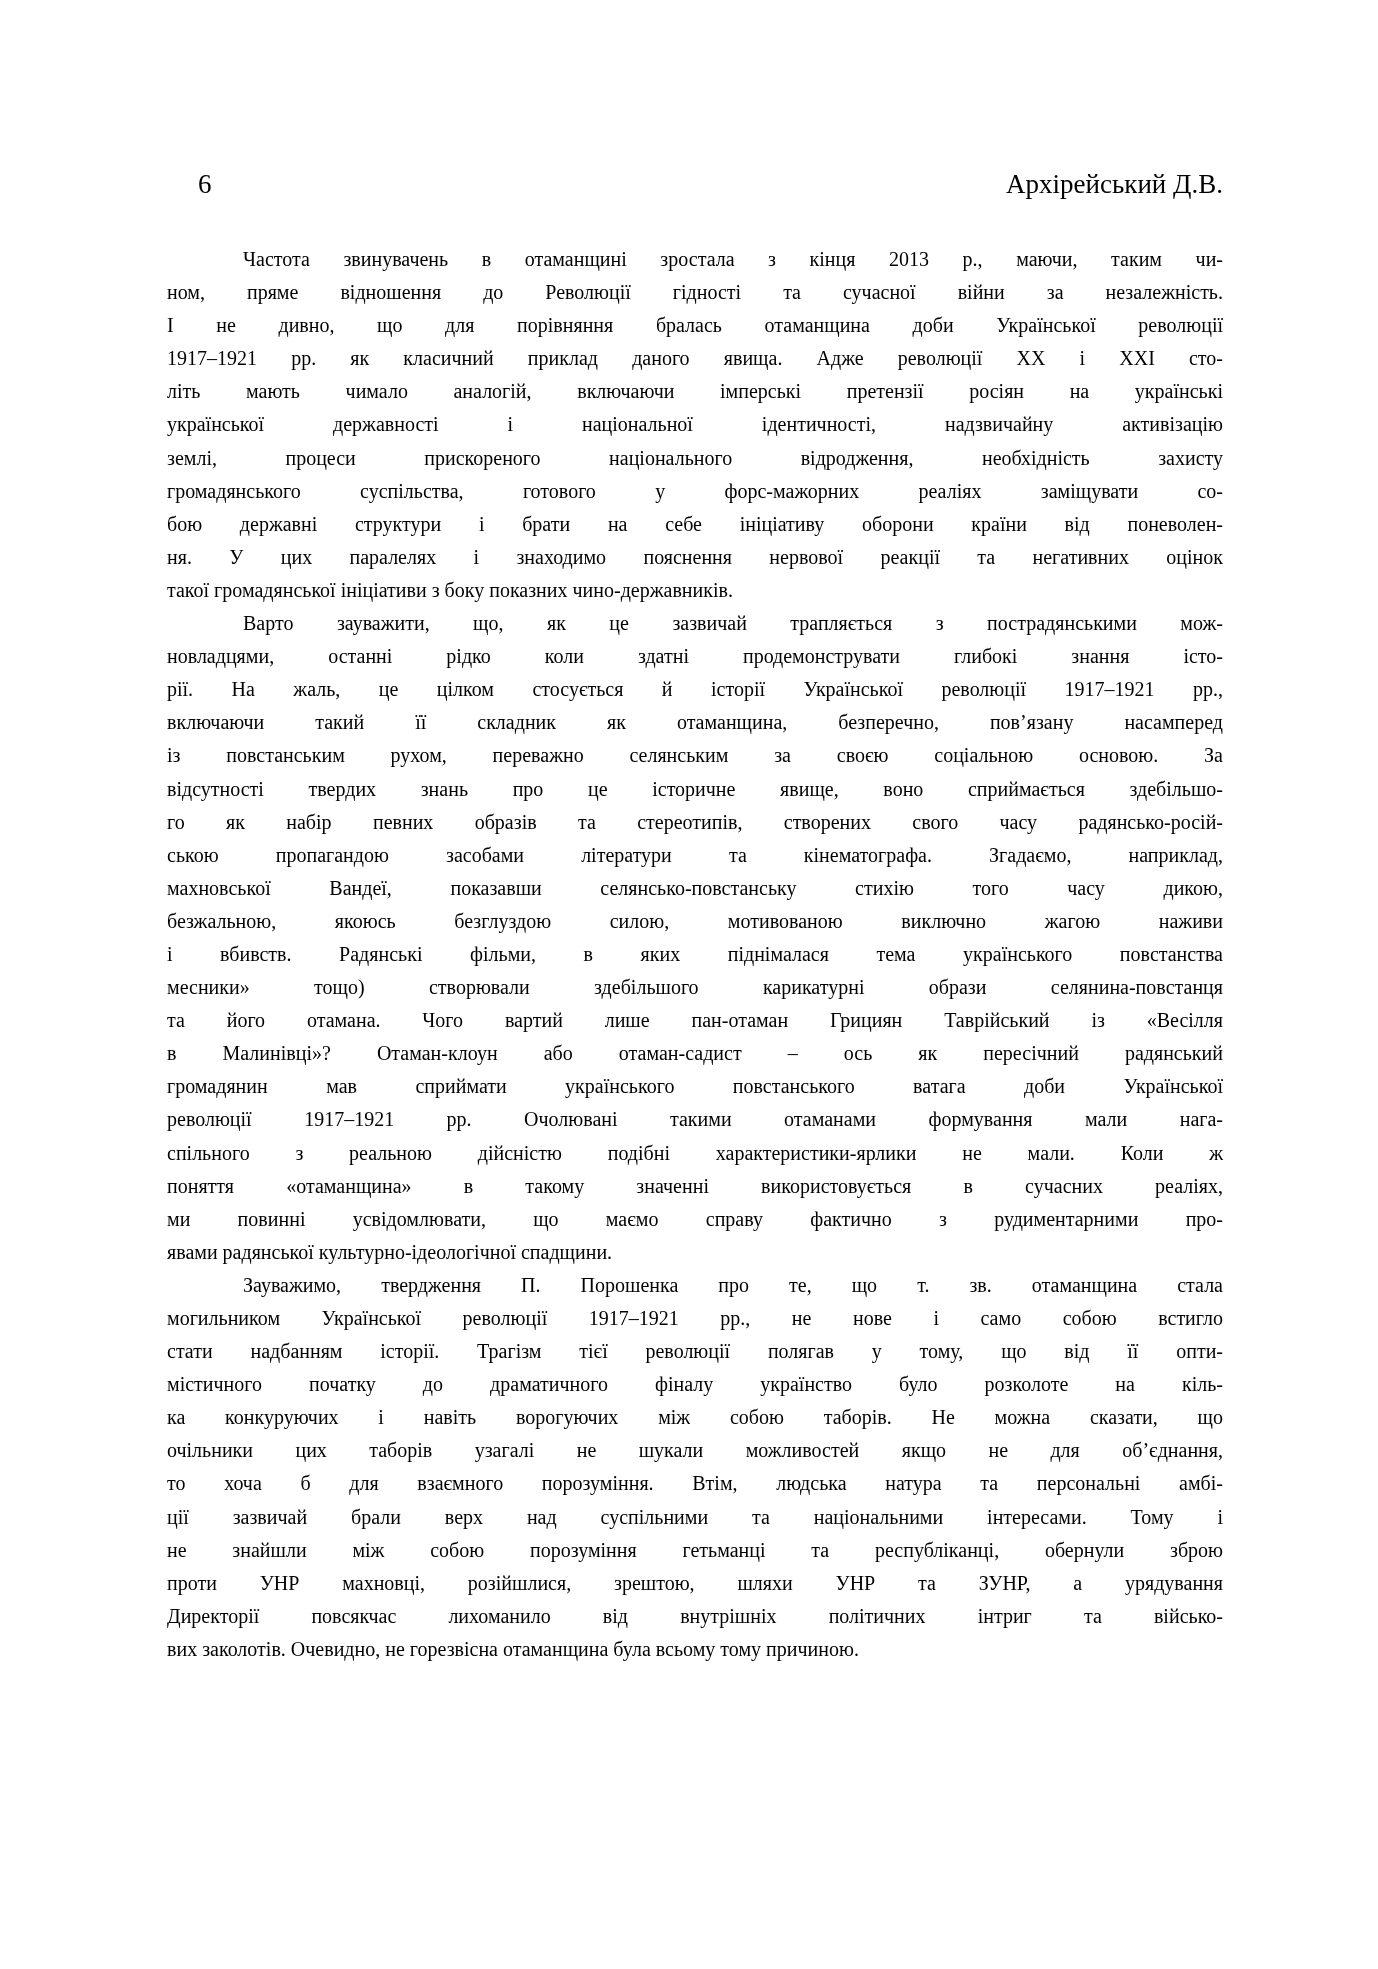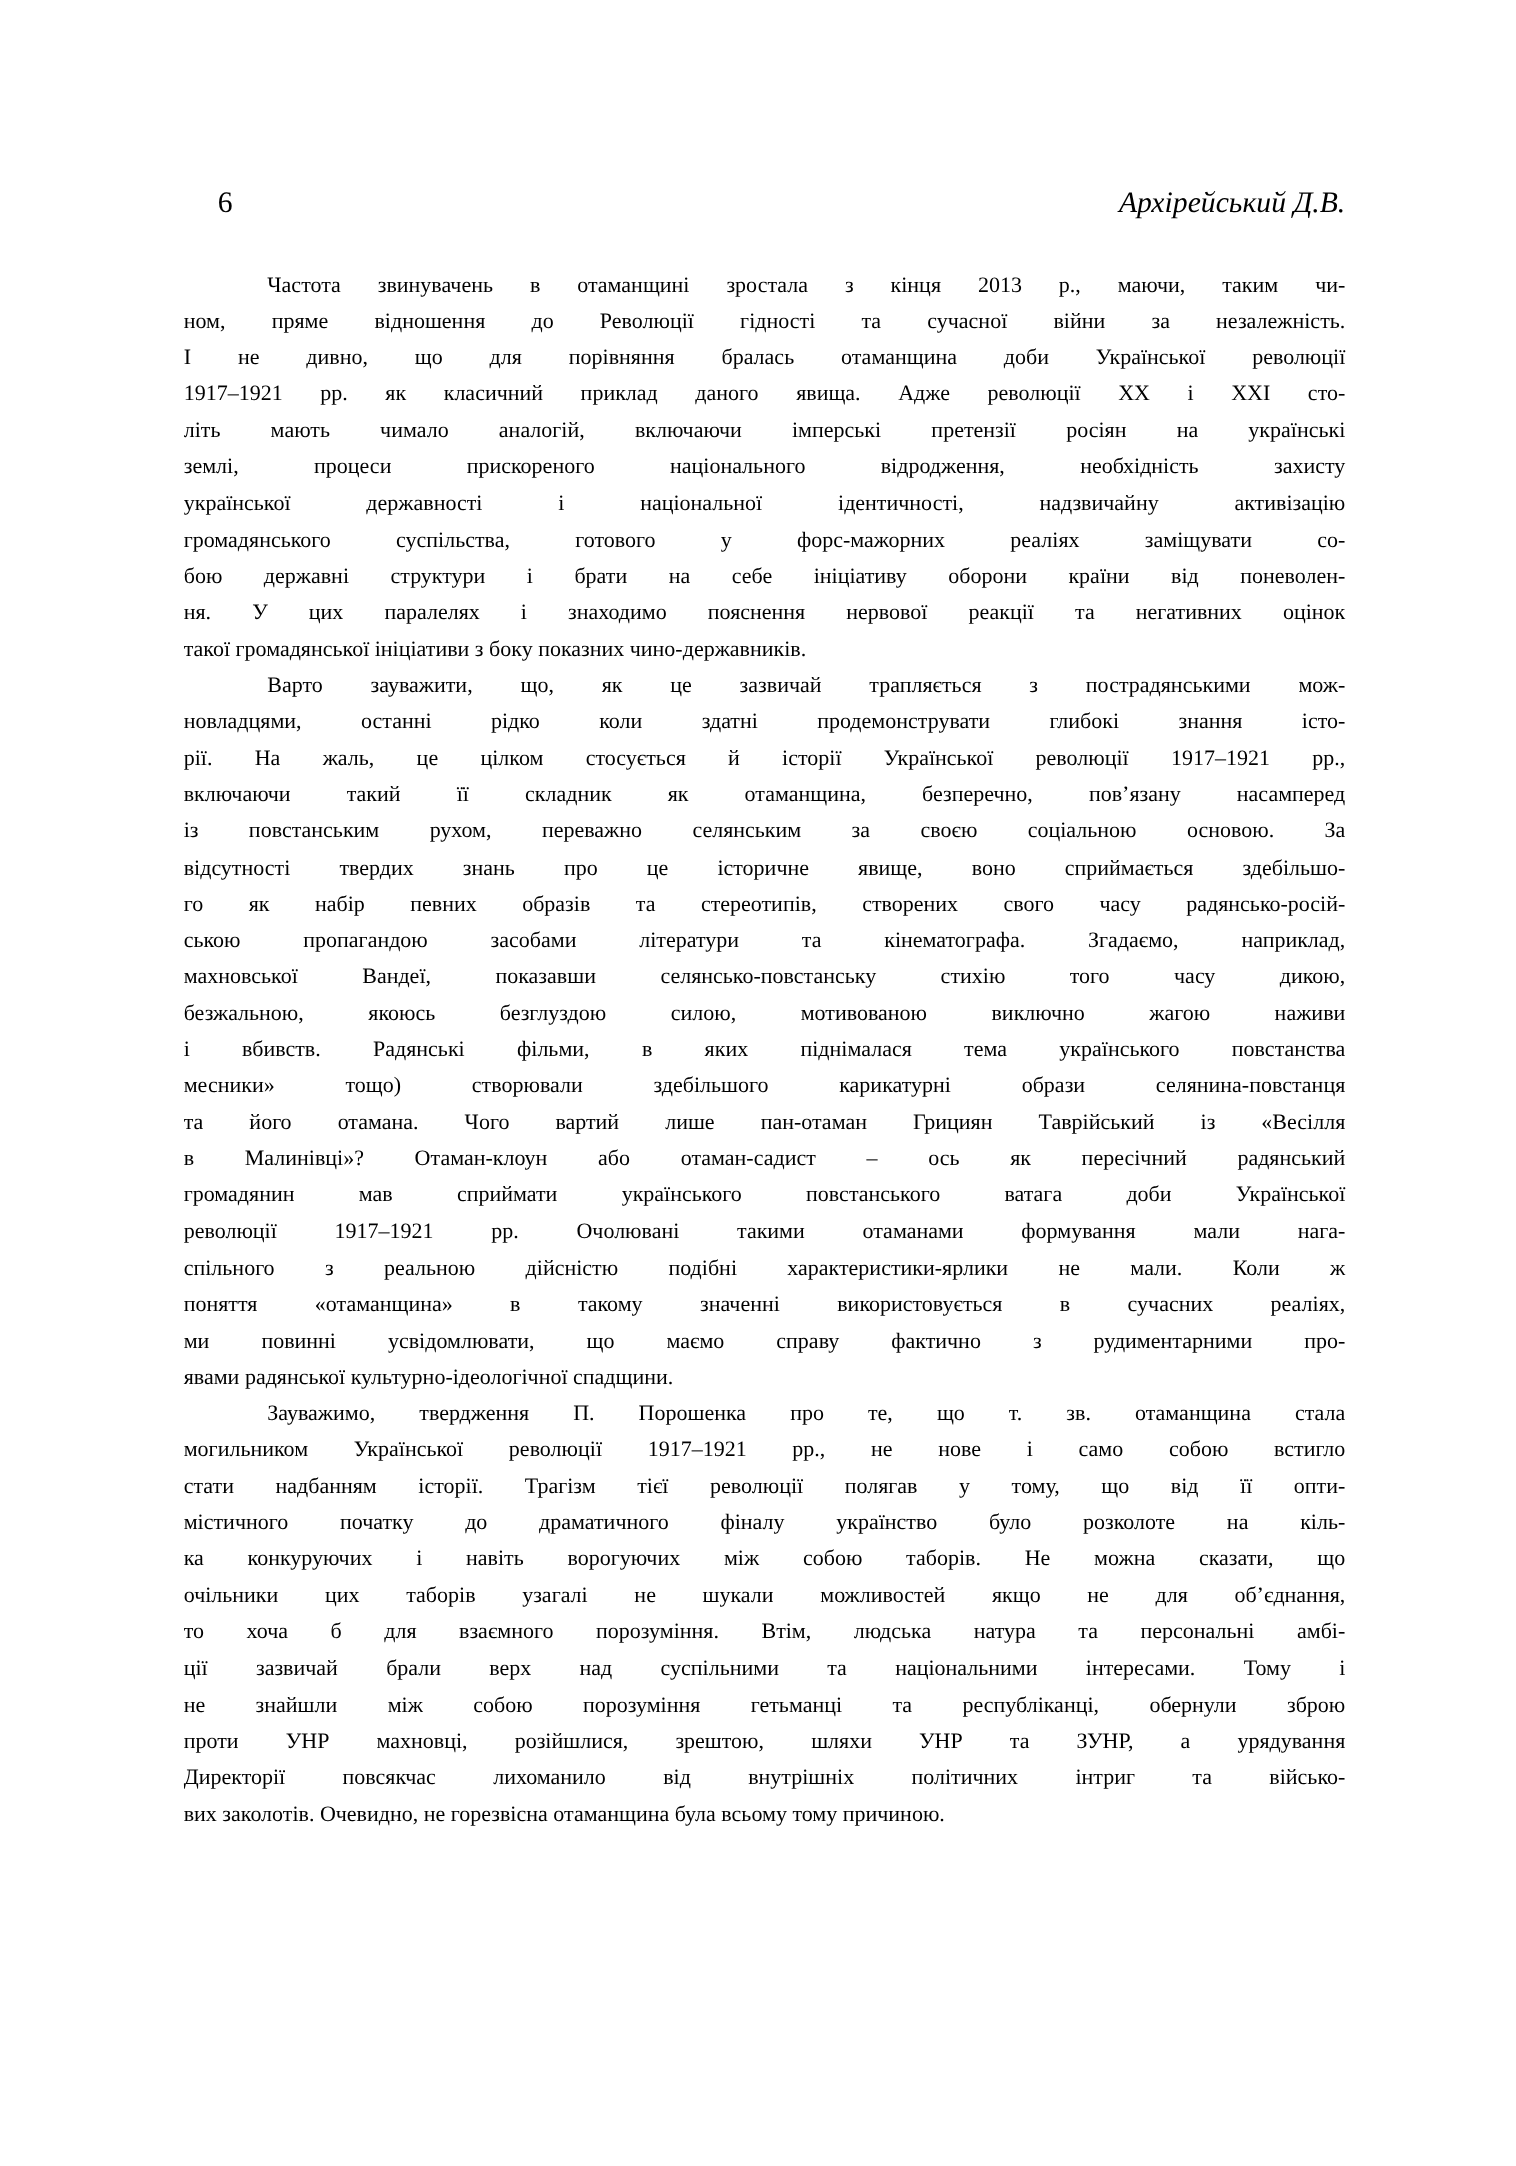--- a/index.html
+++ b/index.html
@@ -25,21 +25,20 @@
     justify-content: space-between;
     align-items: baseline;
     font-size: 27px;
     line-height: 33px;
   }
   .page-number {
     padding-left: 31px;
     font-style: normal;
   }
   .running-head {
-    font-style: italic;
     text-align: center;
   }
   .article-body {
     position: absolute;
     top: 243px;
     left: 167px;
     width: 1056px;
     font-size: 20px;
     line-height: 33.1px;
   }
@@ -64,22 +63,22 @@
   <div class="page-header">
     <span class="page-number">6</span>
     <span class="running-head">Архірейський Д.В.</span>
   </div>
   <div class="article-body">
       <div class="text-line first">Частота звинувачень в отаманщині зростала з кінця 2013 р., маючи, таким чи-</div>
       <div class="text-line">ном, пряме відношення до Революції гідності та сучасної війни за незалежність.</div>
       <div class="text-line">І не дивно, що для порівняння бралась отаманщина доби Української революції</div>
       <div class="text-line">1917–1921 рр. як класичний приклад даного явища. Адже революції XX і XXI сто-</div>
       <div class="text-line">літь мають чимало аналогій, включаючи імперські претензії росіян на українські</div>
+      <div class="text-line">української державності і національної ідентичності, надзвичайну активізацію</div>
       <div class="text-line">землі, процеси прискореного національного відродження, необхідність захисту</div>
-      <div class="text-line">української державності і національної ідентичності, надзвичайну активізацію</div>
       <div class="text-line">громадянського суспільства, готового у форс-мажорних реаліях заміщувати со-</div>
       <div class="text-line">бою державні структури і брати на себе ініціативу оборони країни від поневолен-</div>
       <div class="text-line">ня. У цих паралелях і знаходимо пояснення нервової реакції та негативних оцінок</div>
       <div class="text-line last">такої громадянської ініціативи з боку показних чино-державників.</div>
       <div class="text-line first">Варто зауважити, що, як це зазвичай трапляється з пострадянськими мож-</div>
       <div class="text-line">новладцями, останні рідко коли здатні продемонструвати глибокі знання істо-</div>
       <div class="text-line">рії. На жаль, це цілком стосується й історії Української революції 1917–1921 рр.,</div>
       <div class="text-line">включаючи такий її складник як отаманщина, безперечно, пов’язану насамперед</div>
       <div class="text-line">із повстанським рухом, переважно селянським за своєю соціальною основою. За</div>
       <div class="text-line">відсутності твердих знань про це історичне явище, воно сприймається здебільшо-</div>

